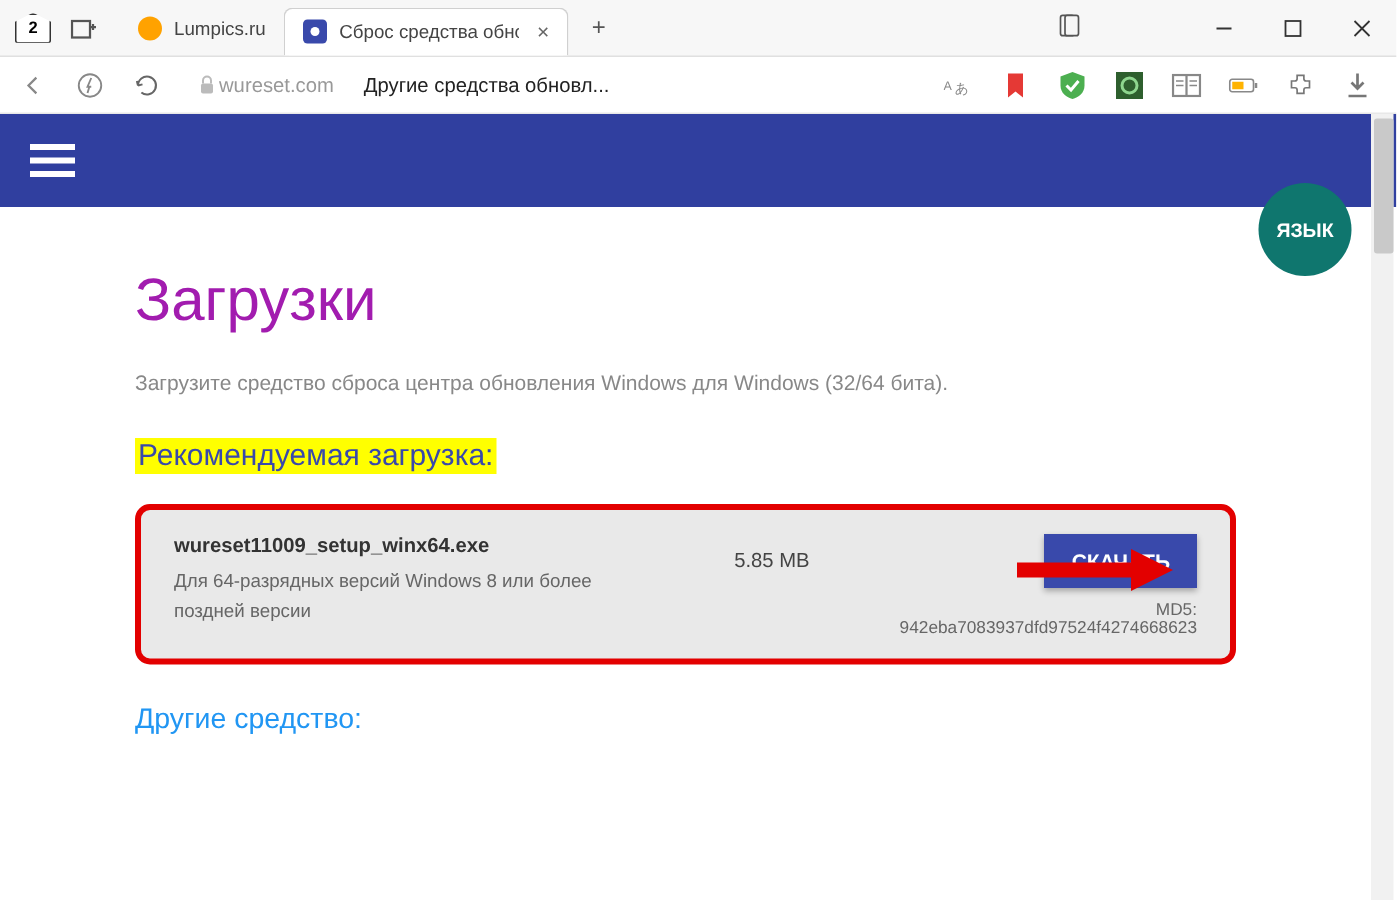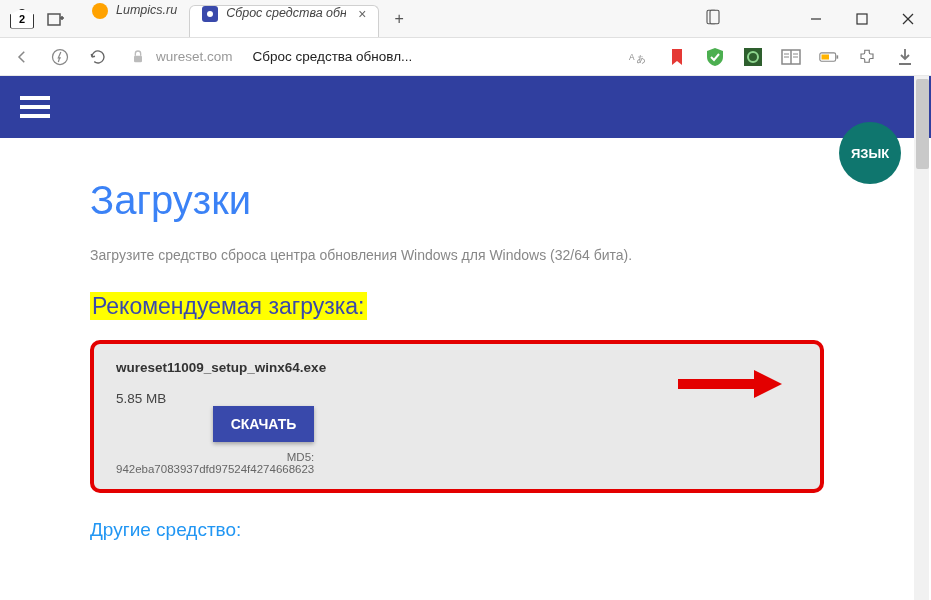--- a/index.html
+++ b/index.html
@@ -5,63 +5,63 @@
 * { margin: 0; padding: 0; box-sizing: border-box; }
 body { font-family: Arial, sans-serif; width: 931px; height: 600px; background: #fff; overflow: hidden; position: relative; }
 
 
 .titlebar { height: 38px; background: #f7f7f7; display: flex; align-items: center; border-bottom: 1px solid #e0e0e0; }
 .titlebar-left { display: flex; align-items: center; gap: 12px; padding-left: 10px; }
 .home-badge { width: 24px; height: 20px; border: 1.5px solid #333; border-radius: 2px; display: flex; align-items: center; justify-content: center; font-size: 11px; font-weight: bold; clip-path: polygon(50% 0, 100% 30%, 100% 100%, 0 100%, 0 30%); background:#fff; }
 .newtab-icon { width: 20px; height: 20px; display: flex; align-items: center; justify-content: center; color:#555; }
 
 .tabs { display: flex; align-items: center; height: 100%; margin-left: 14px; flex: 1; }
-.tab { display: flex; height: 32px; padding: 0 12px; font-size: 12.5px; color: #444; gap: 8px; border-radius: 6px 6px 0 0; cursor: pointer; font-style: italic; }
+.tab { display: flex; align-items: center; height: 32px; padding: 0 12px; font-size: 12.5px; color: #444; gap: 8px; border-radius: 6px 6px 0 0; cursor: pointer; }
 .tab.inactive { background: transparent; }
 .tab.active { background: #fff; border: 1px solid #d0d0d0; border-bottom: none; margin-top: 4px; }
 .tab-fav-lumpics { width: 16px; height: 16px; border-radius: 50%; background: #ffa200; display:inline-block;}
 .tab-fav-wureset { width: 16px; height: 16px; background: #3949ab; border-radius: 3px; display:inline-block; position:relative;}
 .tab-fav-wureset::after{content:""; position:absolute; width:6px; height:6px; background:#fff; border-radius:50%; top:5px; left:5px;}
 .tab-close { font-size: 14px; color:#666; margin-left:4px;}
 .tab-plus { width:24px; height:24px; border-radius:50%; display:flex; align-items:center; justify-content:center; margin-left:8px; font-size:16px; color:#555;}
 
 .win-controls { display:flex; margin-left:auto; }
 .win-btn { width:46px; height:38px; display:flex; align-items:center; justify-content:center; color:#333;}
 
 .icon-bookmark-top { position:absolute; left:704px; top:8px; color:#555;}
 
 
 .navbar { height: 38px; background: #fff; display:flex; align-items:center; padding: 0 8px; gap:10px; border-bottom:1px solid #e8e8e8;}
 .nav-icon { width:28px; height:28px; display:flex; align-items:center; justify-content:center; color:#666; border-radius:4px;}
 .nav-arrow-left svg, .nav-arrow-right svg { stroke:#888;}
-.addr-group { display:flex; align-items:flex-start; gap:10px; flex:0 0 auto; margin-left:8px;}
+.addr-group { display:flex; align-items:flex-start; flex:0 0 auto; margin-left:8px;}
 .lock { color:#999;}
 .domain { color:#999; font-size:13.5px;}
 .page-title-addr { color:#222; font-size:13.5px; margin-left:10px;}
 .ext-icons { display:flex; align-items:center; gap:18px; margin-left:auto; margin-right:8px;}
 .ext { width:20px; height:20px; display:flex; align-items:center; justify-content:center;}
 
 
 .viewport { position:relative; height: calc(600px - 76px); overflow:hidden;}
 .scrollbar-v { position:absolute; right:2px; top:0; width:15px; height:100%; background:#f1f1f1;}
 .scrollbar-thumb { position:absolute; right:2px; top:3px; width:13px; height:90px; background:#c9c9c9; border-radius:2px;}
 
 .site-header { height:62px; background:#303f9f; display:flex; align-items:center; padding:0 20px; position:relative;}
 .hamburger { width:30px; height:22px; display:flex; flex-direction:column; justify-content:space-between; cursor:pointer;}
 .hamburger span { height:4px; background:#fff; width:100%;}
 
 .lang-badge { position:absolute; right:30px; top:46px; width:62px; height:62px; border-radius:50%; background:#0f766e; color:#fff; display:flex; align-items:center; justify-content:center; font-size:13px; font-weight:bold; z-index:10;}
 
 .content { padding: 40px 90px 20px 90px; width: calc(100% - 17px);}
-.h-title { font-size:40px; color:#3b82f6; font-weight:400; margin-bottom:24px;}
+.h-title { font-size:40px; color:#a21caf; font-weight:400; margin-bottom:24px;}
 .subtitle { font-size:14px; color:#888; margin-bottom:30px;}
-.rec-heading { display:inline; font-size:23px; color:#3949ab; font-weight:400; background:#ffff00; padding:1px 2px;}
+.rec-heading { display:inline; font-size:20px; color:#3949ab; font-weight:400; background:#ffff00; padding:1px 2px;}
 
 .download-box { margin-top:20px; border:4px solid #e30000; border-radius:10px; padding:16px 22px 14px 22px; background:#e9e9e9; position:relative;}
-.dl-row { display:flex; align-items:flex-start;flex-direction:column;}
+.dl-row { display:flex; align-items:flex-start;}
 .dl-left { flex:1;}
 .fname { font-size:13.5px; font-weight:bold; color:#333; margin-bottom:6px;}
 .fdesc { font-size:12.5px; color:#666; line-height:1.6; max-width:300px;}
 .dl-mid { font-size:13.5px; color:#444; margin-top:10px; margin-right:60px;}
 .dl-right { text-align:right;}
 .dl-btn { background:#3949ab; color:#fff; border:none; padding:10px 18px; font-size:14px; font-weight:bold; cursor:pointer; box-shadow:0 2px 4px rgba(0,0,0,0.3);}
 .md5-label { font-size:11.5px; color:#666; margin-top:9px;}
 .md5-val { font-size:11.5px; color:#666; margin-top:0;}
 
 .arrow-annot { position:absolute; left:580px; top:22px; pointer-events:none;}
@@ -141,21 +141,21 @@
     </div>
   <div class="addr-group">
     <span class="lock">
         <svg width="16" height="16" viewBox="0 0 24 24">
           <rect x="6" y="10" width="12" height="10" rx="2" fill="#bbb"></rect>
           <path d="M8 10 V7 a4 4 0 0 1 8 0 V10" fill="none" stroke="#bbb" stroke-width="2"></path>
         </svg>
       </span>
     <span class="domain">wureset.com</span>
   </div>
-  <span class="page-title-addr">Сброс средства обновл...</span>
+  <span class="page-title-addr">Другие средства обновл...</span>
 
   <div class="ext-icons">
     <div class="ext">
         <svg width="20" height="18" viewBox="0 0 24 20">
           <text x="0" y="14" font-size="10" fill="#888">A</text>
           <text x="9" y="16" font-size="11" fill="#888">あ</text>
         </svg>
       </div>
     <div class="ext">
         <svg width="14" height="18" viewBox="0 0 14 18">
@@ -216,20 +216,21 @@
 
   <div class="content">
     <h1 class="h-title">Загрузки</h1>
     <p class="subtitle">Загрузите средство сброса центра обновления Windows для Windows (32/64 бита).</p>
     <span class="rec-heading">Рекомендуемая загрузка:</span>
 
     <div class="download-box">
       <div class="dl-row">
         <div class="dl-left">
           <div class="fname">wureset11009_setup_winx64.exe</div>
+          <div class="fdesc">Для 64-разрядных версий Windows 8 или более поздней версии</div>
         </div>
         <div class="dl-mid">5.85 MB</div>
         <div class="dl-right">
           <button class="dl-btn">СКАЧАТЬ</button>
           <div class="md5-label">MD5:</div>
           <div class="md5-val">942eba7083937dfd97524f4274668623</div>
         </div>
       </div>
       <svg class="arrow-annot" width="110" height="36" viewBox="0 0 110 36">
         <line x1="4" y1="18" x2="84" y2="18" stroke="#e30000" stroke-width="10"></line>

